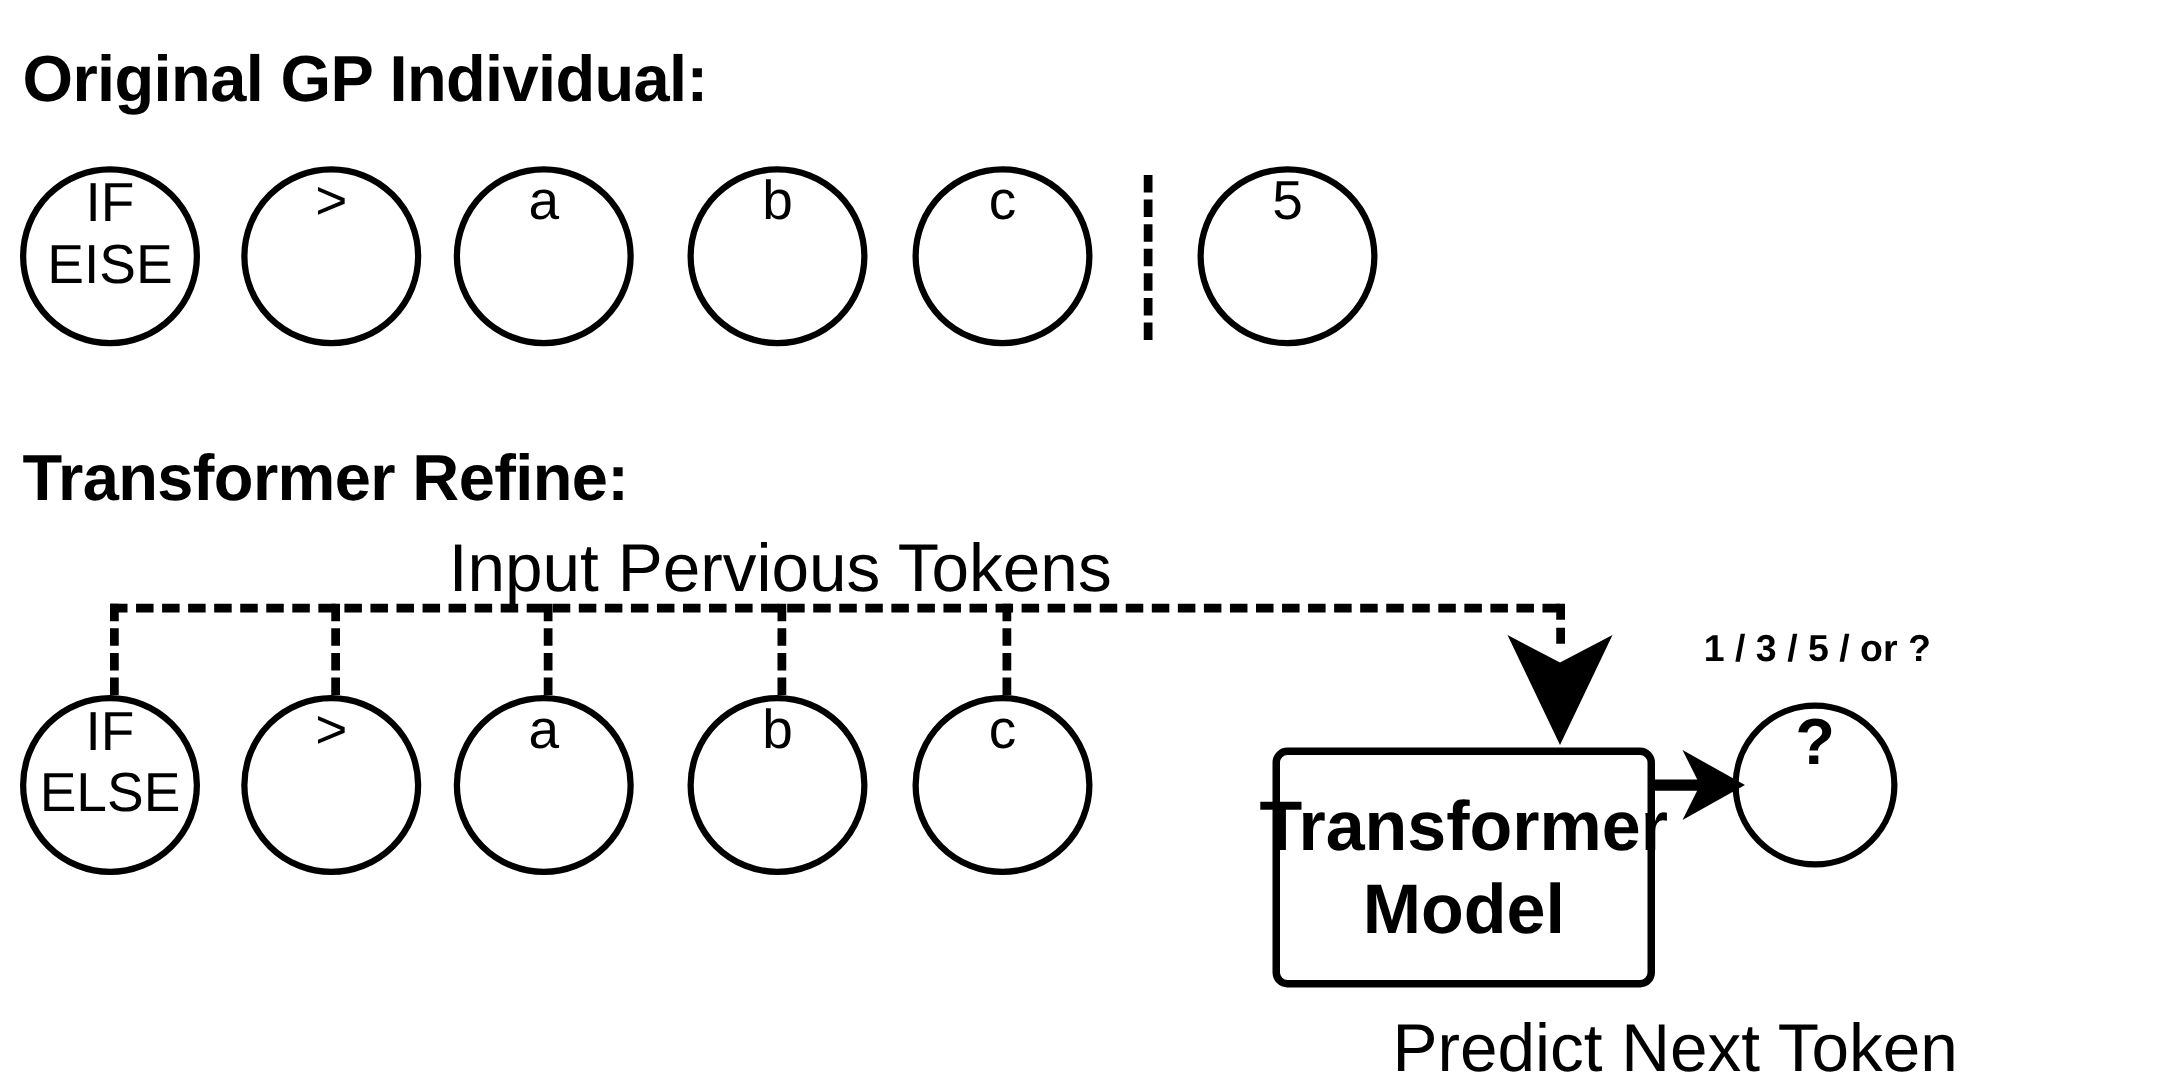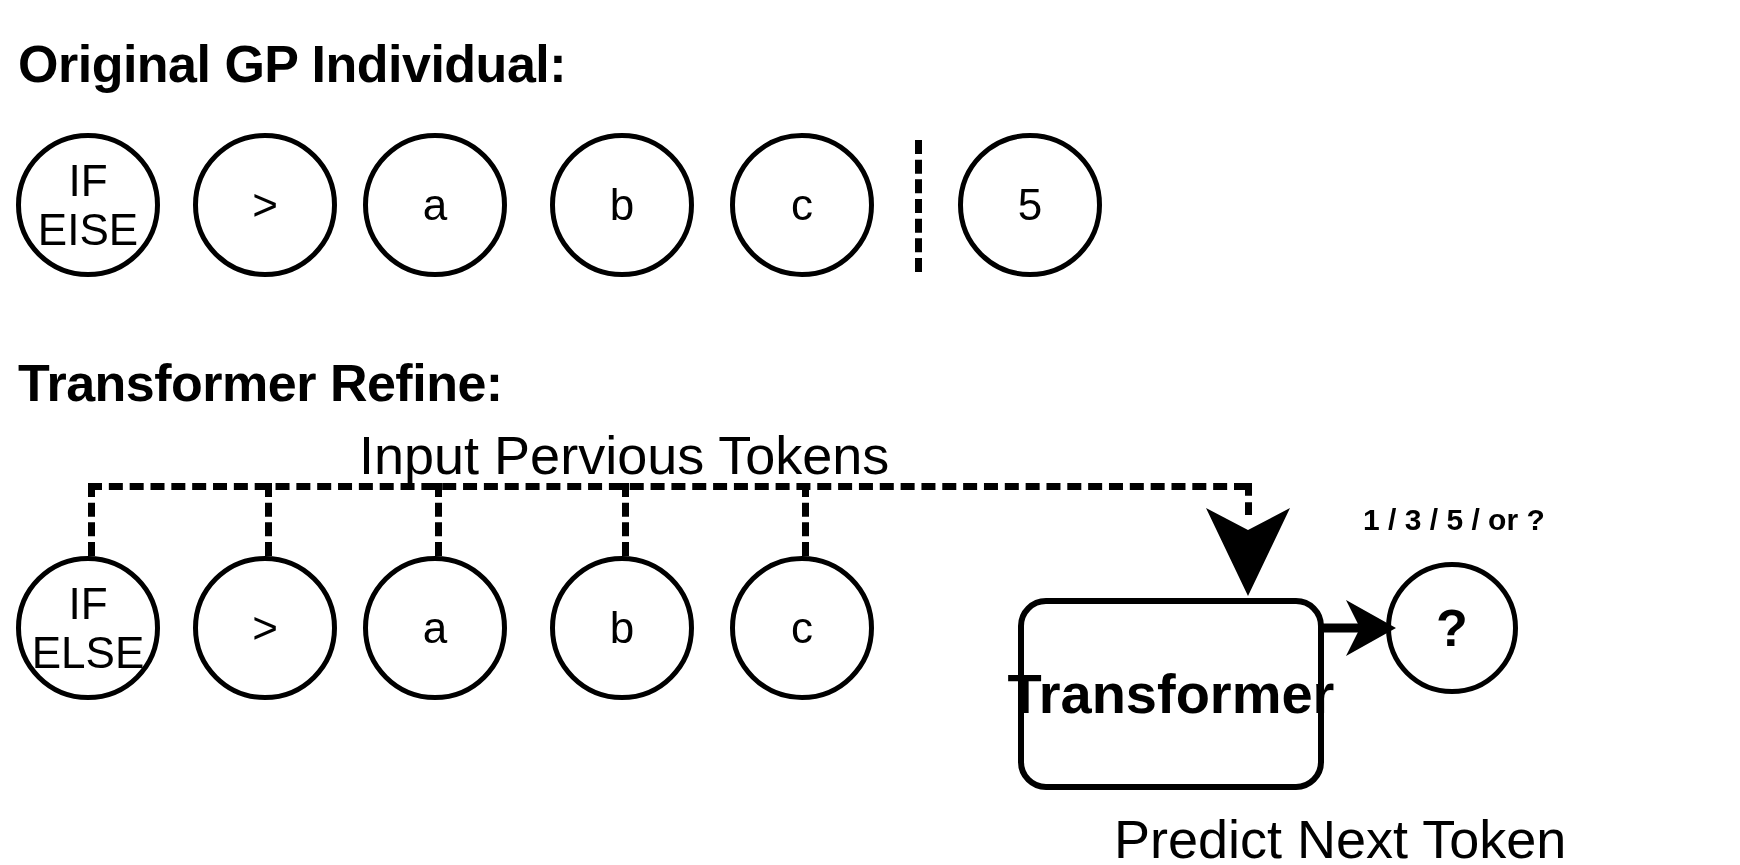--- a/index.html
+++ b/index.html
@@ -27,21 +27,20 @@
     line-height: 1;
     letter-spacing: -0.5px;
     white-space: nowrap;
   }
 
   .token-circle {
     border: 5px solid #000;
     border-radius: 50%;
     box-sizing: border-box;
     display: flex;
-    align-items: center;
     justify-content: center;
     background: transparent;
   }
   .token-label {
     font-size: 44px;
     line-height: 1.05;
     text-align: center;
     white-space: nowrap;
   }
   .token-label.two-line {
@@ -72,21 +71,21 @@
     border-top: 7px dashed #000;
     height: 0;
   }
   .dash-v {
     border-left: 7px dashed #000;
     width: 0;
   }
 
   .model-box {
     border: 6px solid #000;
-    border-radius: 28px;
+    border-radius: 12px;
     box-sizing: border-box;
     display: flex;
     flex-direction: column;
     align-items: center;
     justify-content: center;
     background: transparent;
   }
   .model-box-line {
     font-weight: bold;
     font-size: 56px;
@@ -179,20 +178,21 @@
   <div class="abs token-circle" style="left:550px; top:556px; width:144px; height:144px;">
     <div class="token-label">b</div>
   </div>
 
   <div class="abs token-circle" style="left:730px; top:556px; width:144px; height:144px;">
     <div class="token-label">c</div>
   </div>
 
   <div class="abs model-box" style="left:1018px; top:598px; width:306px; height:192px;">
     <div class="model-box-line">Transformer</div>
+    <div class="model-box-line">Model</div>
   </div>
 
   <div class="abs bold-label" style="left:1363px; top:505px;">1 / 3 / 5 / or ?</div>
 
   <div class="abs token-circle" style="left:1386px; top:562px; width:132px; height:132px;">
     <div class="token-label bold">?</div>
   </div>
 
   <div class="abs plain-label" style="left:1114px; top:812px;">Predict Next Token</div>
 

